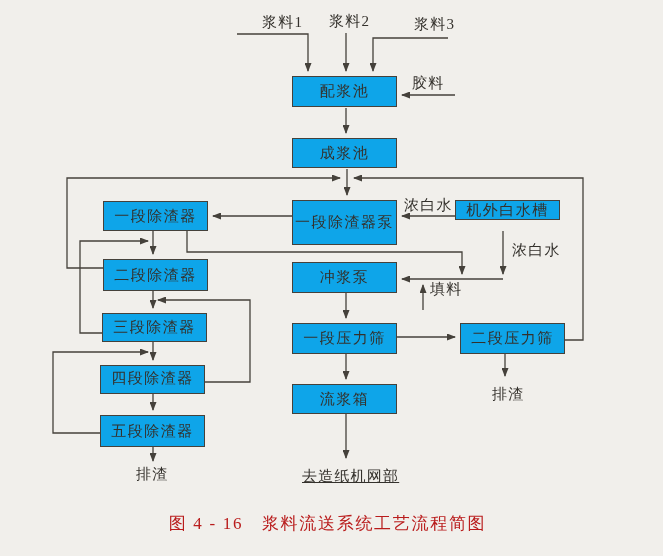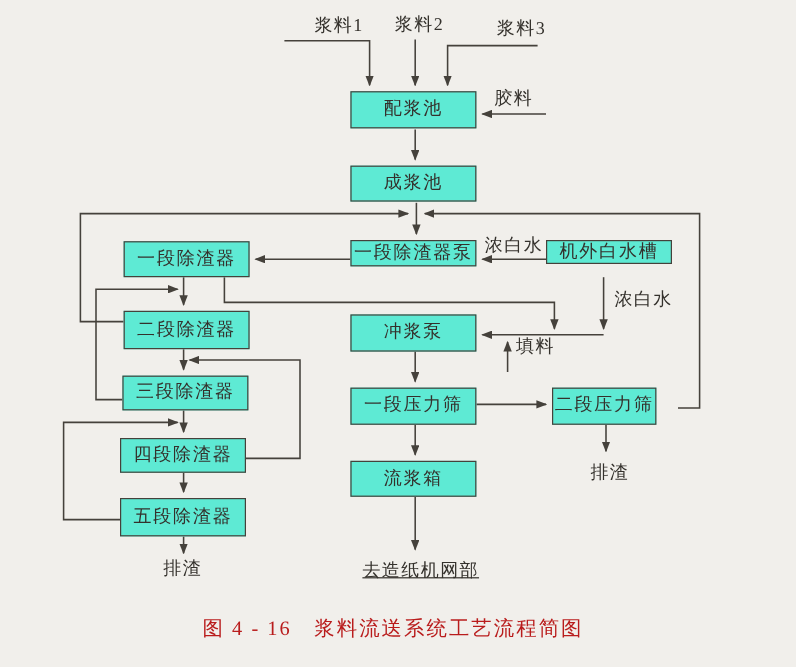--- a/index.html
+++ b/index.html
@@ -9,21 +9,21 @@
     font-family:"Liberation Serif","DejaVu Serif",serif;
     color:#3b3833;
     overflow:hidden;
   }
   .fig{position:relative;width:663px;height:556px;}
   .wires{position:absolute;left:0;top:0;width:663px;height:556px;}
   .node{
     position:absolute;
     box-sizing:border-box;
     border:1.6px solid #45413b;
-    background:#5eead4;
+    background:#0ea5e9;
     display:flex;align-items:center;justify-content:center;
     font-size:15px;line-height:1;
     letter-spacing:0.10em;
     white-space:nowrap;
     color:#34312c;
   }
   .lbl{
     position:absolute;
     font-size:15px;line-height:1;
     letter-spacing:0.08em;
@@ -76,25 +76,25 @@
       <path d="M346 293 V318" marker-end="url(#ah)"></path>
       <path d="M397 337 H455" marker-end="url(#ah)"></path>
       <path d="M346 354 V379" marker-end="url(#ah)"></path>
       <path d="M346 414 V458" marker-end="url(#ah)"></path>
       <path d="M505 354 V376" marker-end="url(#ah)"></path>
     </g>
   </svg>
 
   <div class="node" style="left:292px;top:76px;width:105px;height:31px;">配浆池</div>
   <div class="node" style="left:292px;top:138px;width:105px;height:30px;text-align:center;">成浆池</div>
-  <div class="node" style="left:292px;top:200px;width:105px;height:22px;">一段除渣器泵</div>
+  <div class="node" style="left:292px;top:200px;width:105px;height:45px;">一段除渣器泵</div>
   <div class="node" style="left:455px;top:200px;width:105px;height:20px;">机外白水槽</div>
   <div class="node" style="left:292px;top:262px;width:105px;height:31px;">冲浆泵</div>
   <div class="node" style="left:292px;top:323px;width:105px;height:31px;">一段压力筛</div>
-  <div class="node" style="left:460px;top:323px;width:87px;height:31px;">二段压力筛</div>
+  <div class="node" style="left:460px;top:323px;width:105px;height:31px;">二段压力筛</div>
   <div class="node" style="left:292px;top:384px;width:105px;height:30px;">流浆箱</div>
   <div class="node" style="left:103px;top:201px;width:105px;height:30px;">一段除渣器</div>
   <div class="node" style="left:103px;top:259px;width:105px;height:32px;">二段除渣器</div>
   <div class="node" style="left:102px;top:313px;width:105px;height:29px;">三段除渣器</div>
   <div class="node" style="left:100px;top:365px;width:105px;height:29px;font-family:Liberation Mono, monospace;">四段除渣器</div>
   <div class="node" style="left:100px;top:415px;width:105px;height:32px;">五段除渣器</div>
 
   <span class="lbl" style="left:262px;top:15px;">浆料1</span>
   <span class="lbl" style="left:329px;top:14px;">浆料2</span>
   <span class="lbl" style="left:392px;top:17px;margin-left:22px;">浆料3</span>

